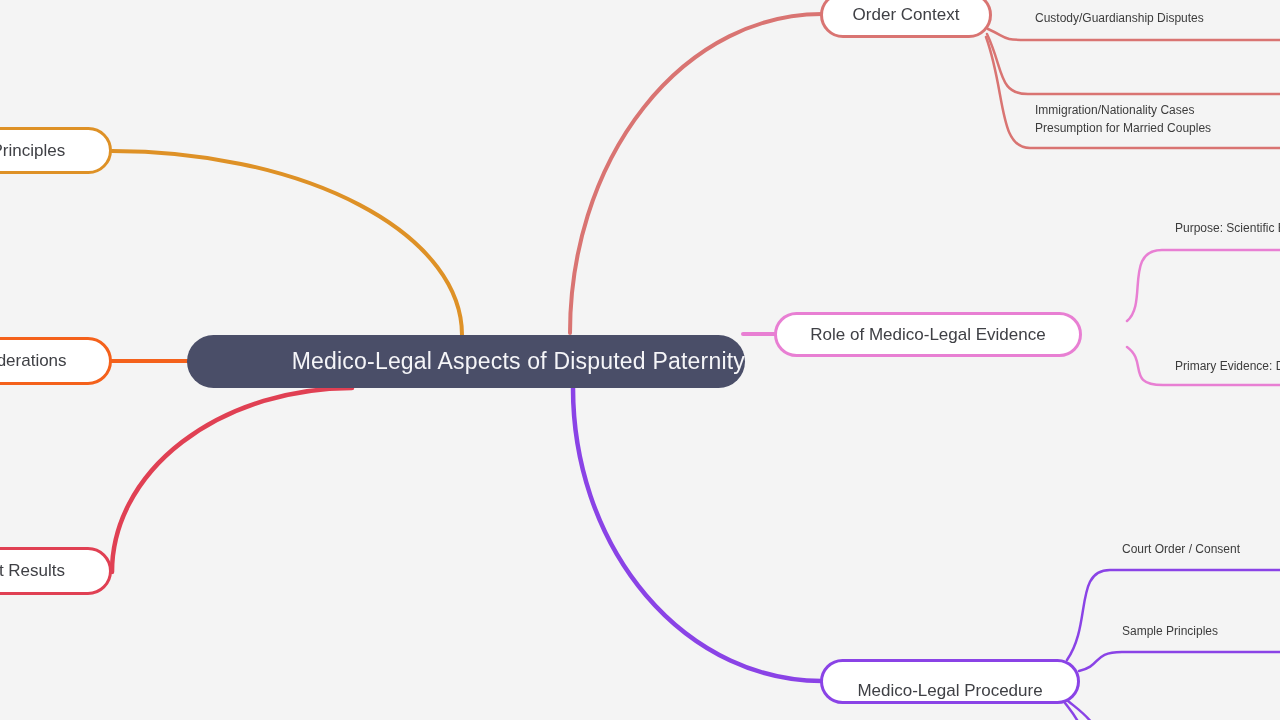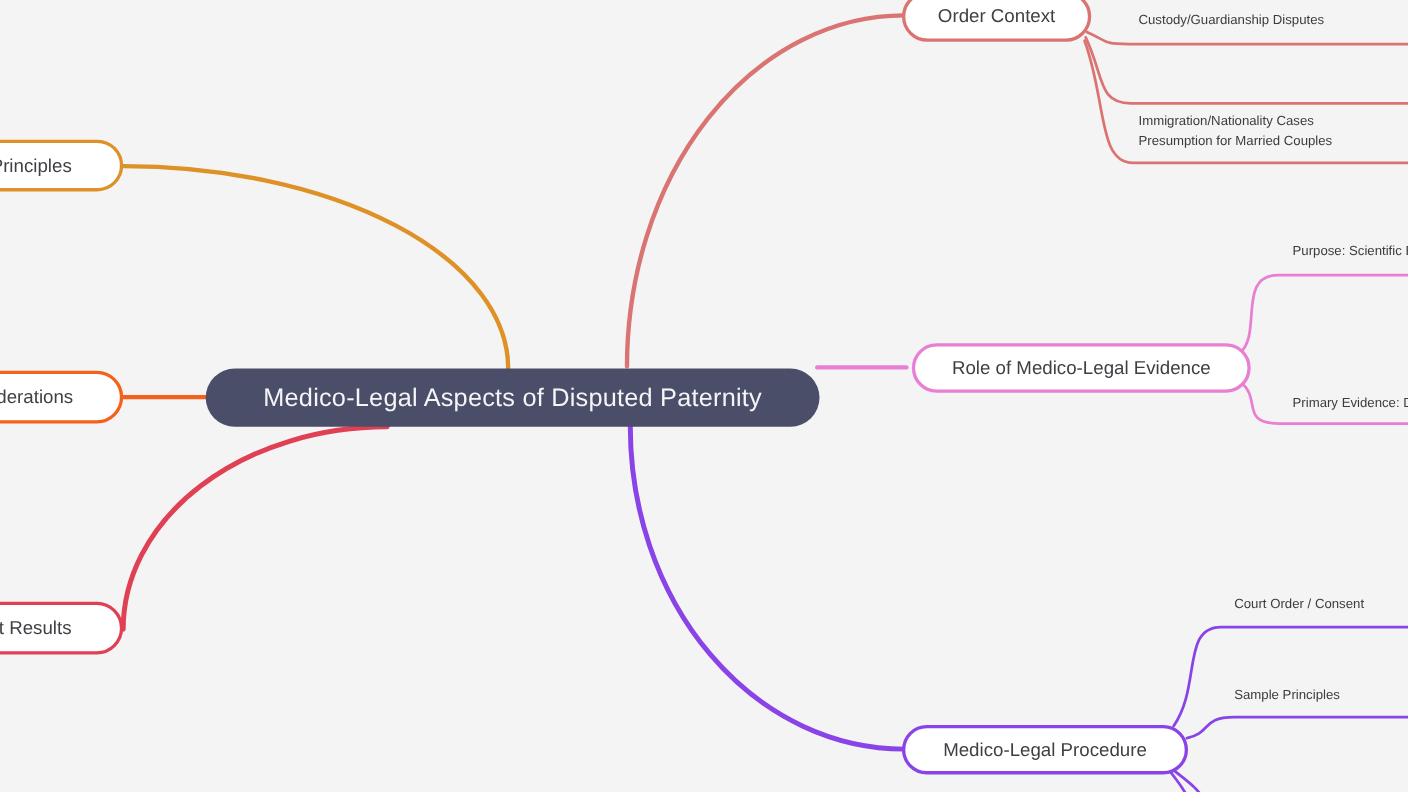--- a/index.html
+++ b/index.html
@@ -24,30 +24,30 @@
     font-size: 17px;
     color: #3f4045;
     white-space: nowrap;
     z-index: 2;
   }
   .node.amber  { border-color: #de9126; }
   .node.orange { border-color: #f4611b; }
   .node.red    { border-color: #e04053; }
   .node.salmon { border-color: #d97472; }
   .node.pink   { border-color: #e87fd3; }
-  .node.purple { border-color: #8a43e6; }
+  .node.purple { border-color: #8a43e6; align-items: flex-end; }
   #root-node {
     position: absolute;
     left: 187px; top: 335px;
     width: 558px; height: 53px;
     background: #4a4e68;
     border-radius: 27px;
     display: flex;
     align-items: center;
-    justify-content: center;
+    justify-content: flex-end;
     font-size: 23px;
     color: #f5f5f8;
     letter-spacing: 0.2px;
     white-space: nowrap;
     z-index: 3;
   }
   .child-label {
     position: absolute;
     font-size: 12px;
     line-height: 21px;
@@ -93,21 +93,21 @@
   <div class="node orange" style="left:-148px; top:337px; width:260px; height:48px;">
     <span>Ethical Considerations</span>
   </div>
   <div class="node red" style="left:-198px; top:547px; width:310px; height:48px;">
     <span>Interpretation of Test Results</span>
   </div>
 
   <div class="node salmon" style="left:820px; top:-8px; width:172px; height:46px;">
     <span>Order Context</span>
   </div>
-  <div class="node pink" style="left:829px; top:312px; width:308px; height:45px;align-items:center;">
+  <div class="node pink" style="left:774px; top:312px; width:308px; height:45px;align-items:center;">
     <span>Role of Medico-Legal Evidence</span>
   </div>
   <div class="node purple" style="left:820px; top:659px; width:260px; height:45px;">
     <span>Medico-Legal Procedure</span>
   </div>
 
   <div class="child-label" style="left:1035px; top:8px;">Custody/Guardianship Disputes</div>
   <div class="child-label" style="left:1035px; top:63px;margin-top:37px;">Immigration/Nationality Cases</div>
   <div class="child-label" style="left:1035px; top:118px;">Presumption for Married Couples</div>
 

